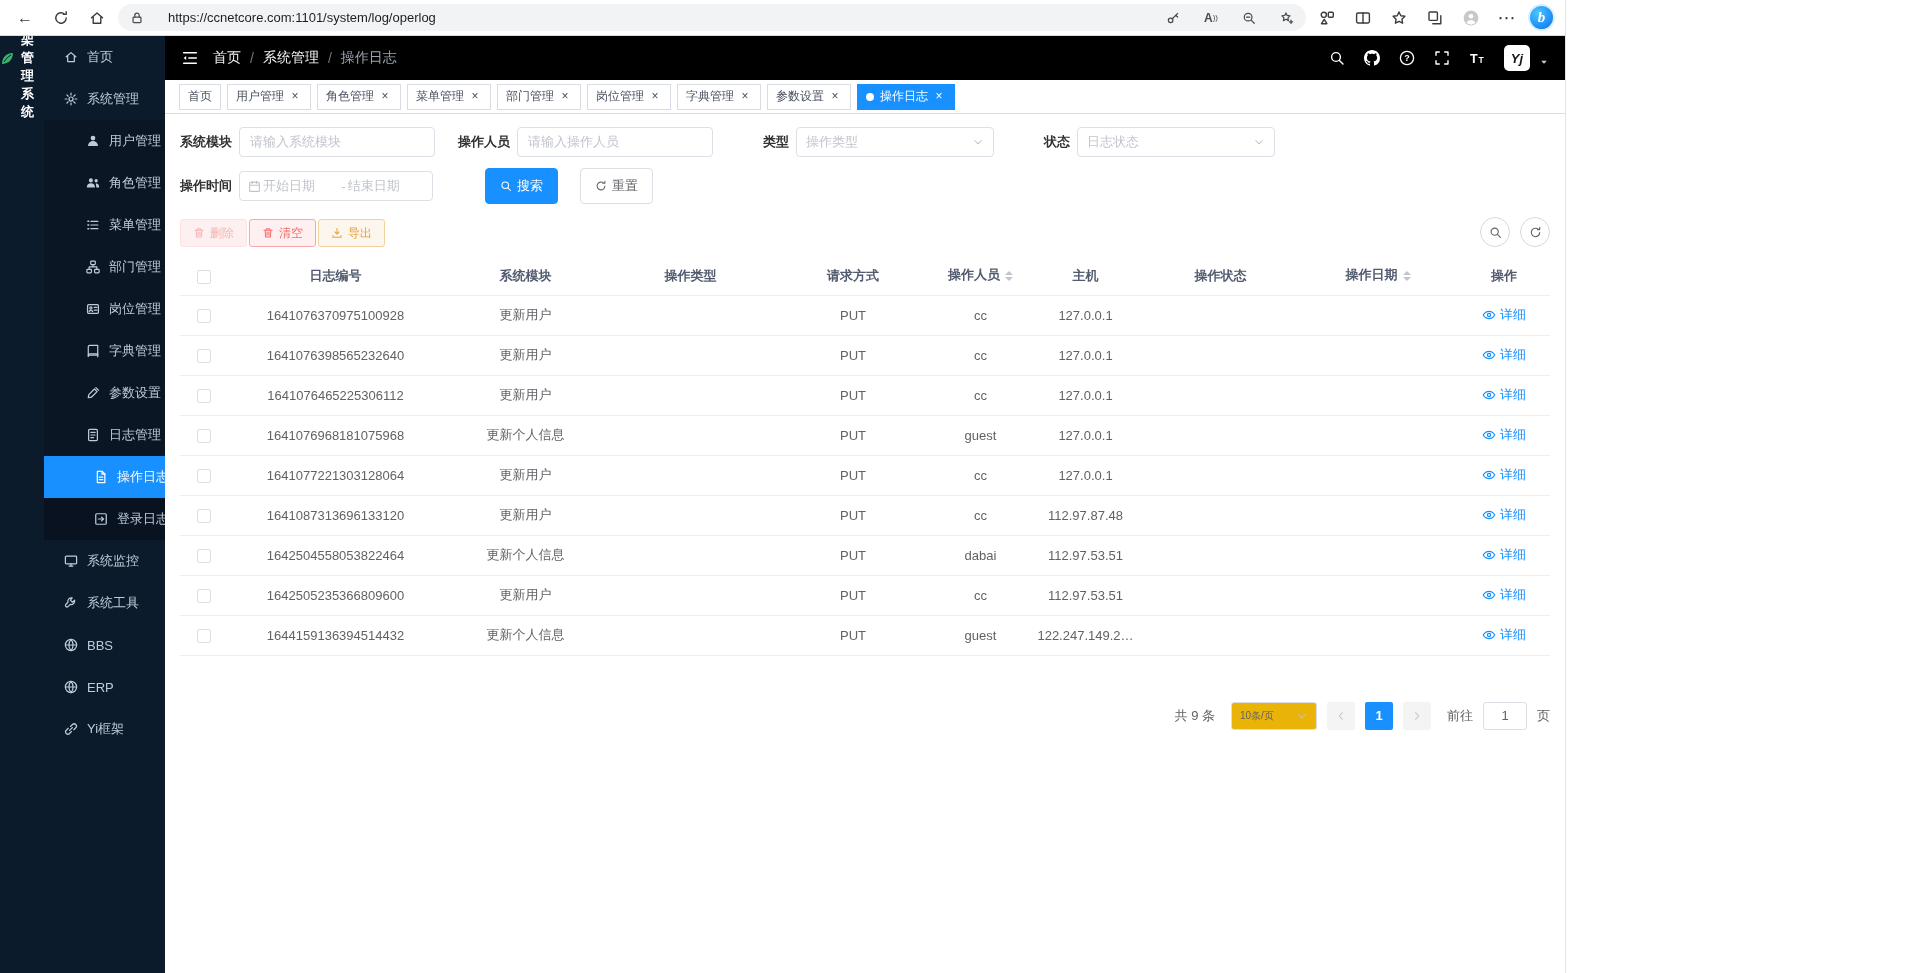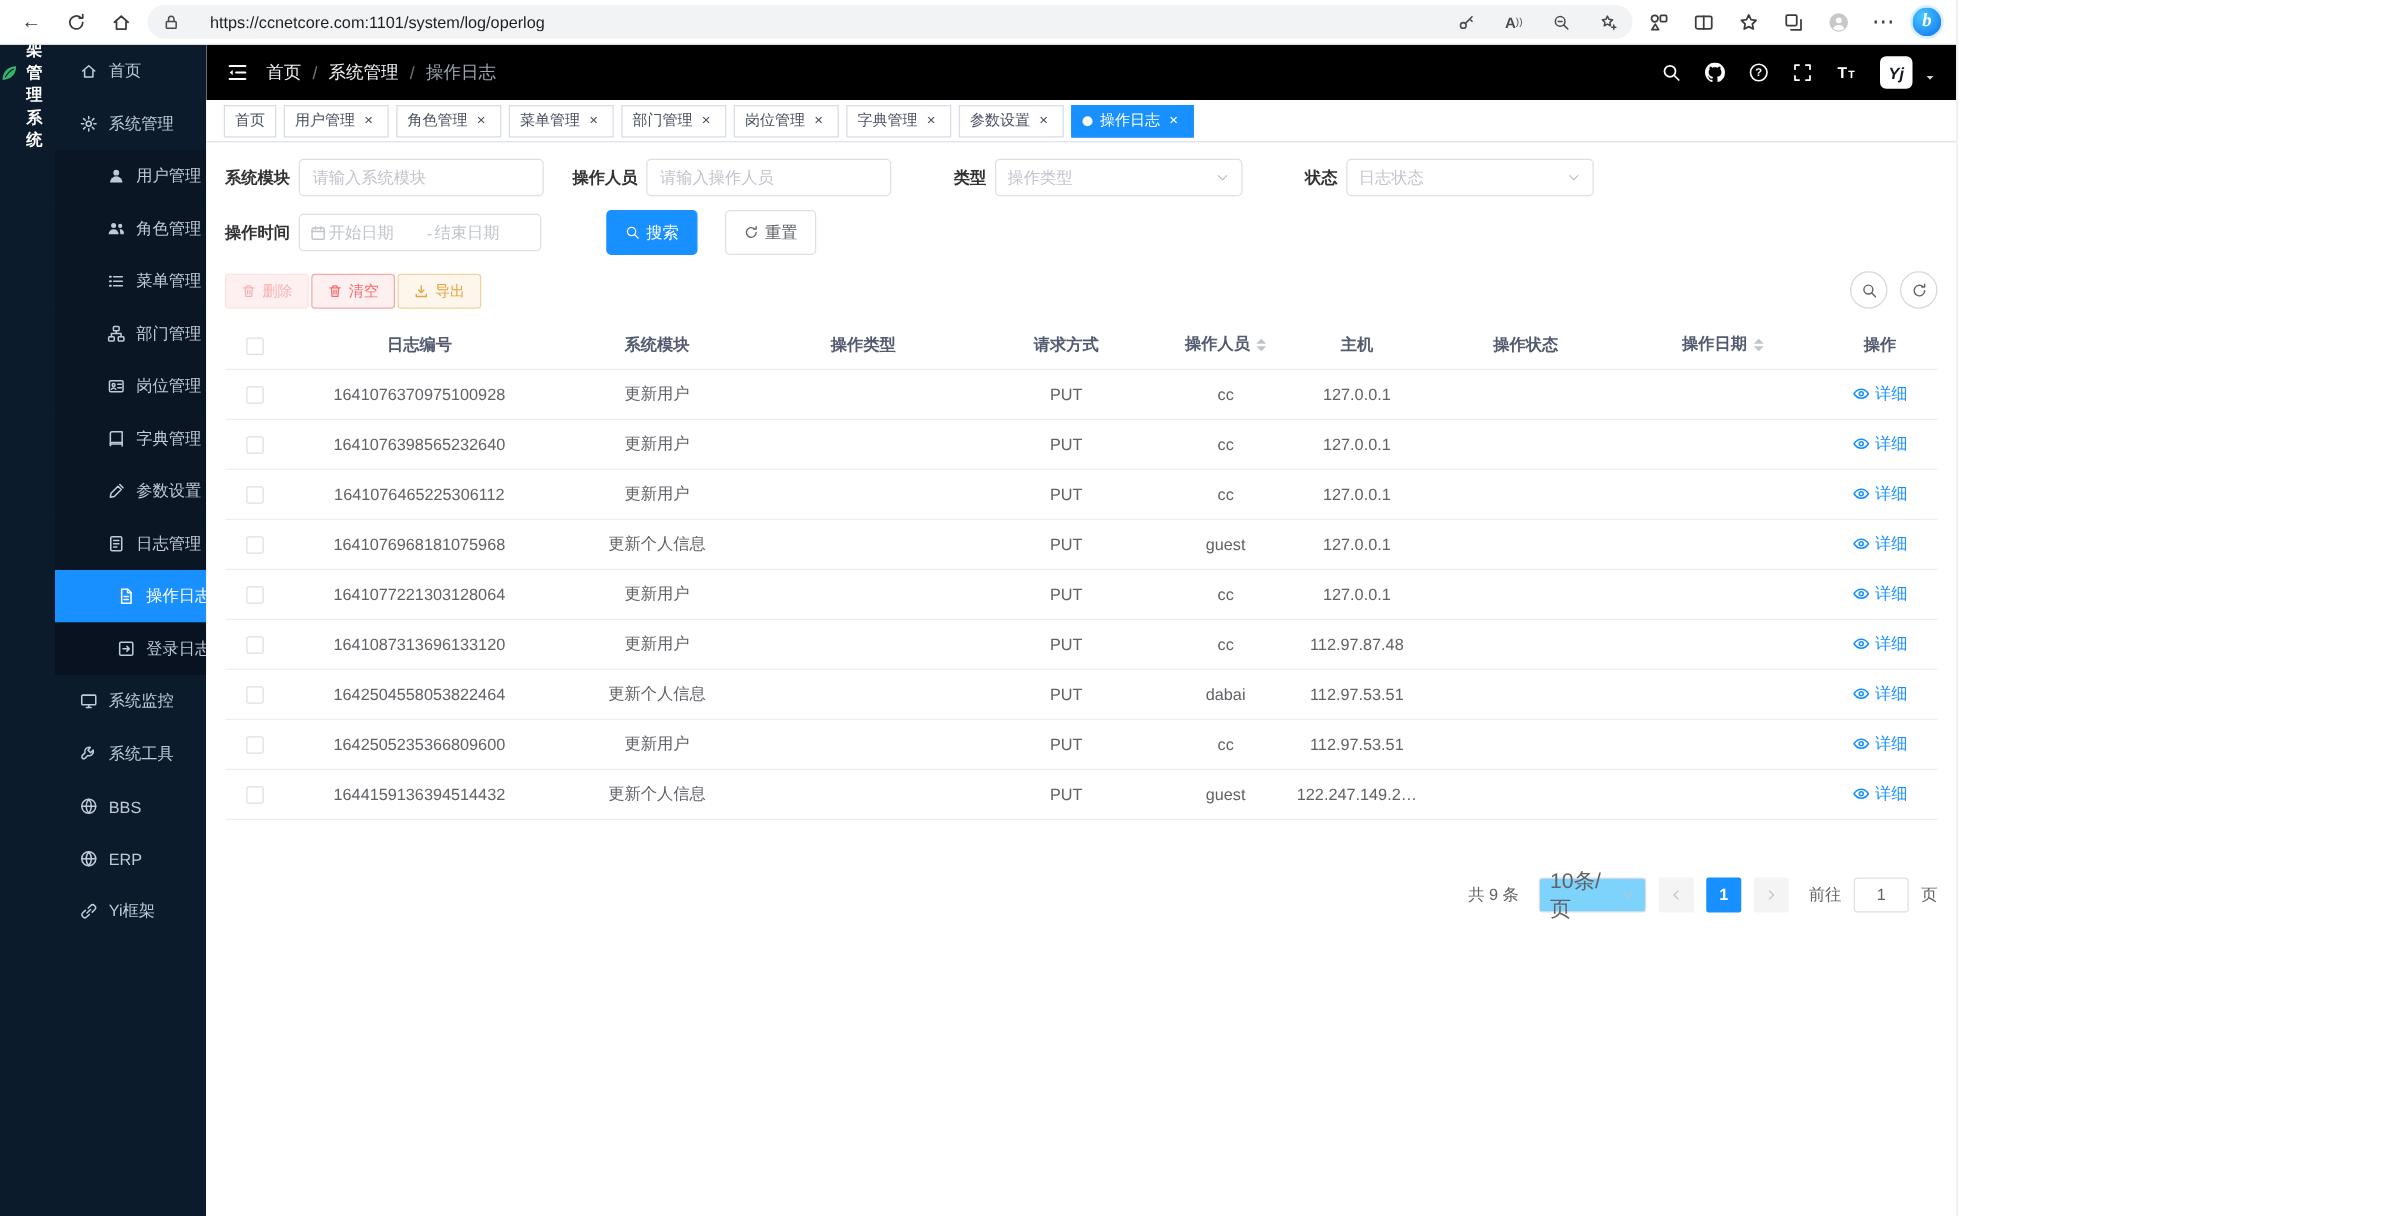--- a/index.html
+++ b/index.html
@@ -105,21 +105,21 @@
   .sort-caret i{width:0;height:0;border:4px solid transparent;display:block}
   .sort-caret .sc-up{border-bottom-color:#c0c4cc;margin-bottom:2px}
   .sort-caret .sc-down{border-top-color:#c0c4cc}
   .detail-link{color:#1890ff;display:inline-flex;align-items:center;gap:4px;cursor:pointer}
   .dl-ic{display:flex}
   .dl-ic svg{width:14px;height:14px}
 
   
   .pagination{display:flex;align-items:center;justify-content:flex-end;gap:10px;margin-top:46px;font-size:13px;color:#606266}
   .pg-total{margin-right:6px}
-  .pg-size{width:86px;height:28px;border:1px solid #dcdfe6;border-radius:3px;display:flex;align-items:center;justify-content:space-between;padding:0 8px;font-size:17px;cursor:pointer;background:#7dd3fc}
+  .pg-size{width:86px;height:28px;border:1px solid #dcdfe6;border-radius:3px;display:flex;align-items:center;justify-content:space-between;padding:0 8px;font-size:10px;cursor:pointer;background:#eab308}
   .pg-btn{min-width:28px;height:28px;background:#f4f4f5;border-radius:2px;display:flex;align-items:center;justify-content:center;color:#c0c4cc;cursor:pointer}
   .pg-btn svg{width:12px;height:12px}
   .pg-btn.page.active{background:#1890ff;color:#fff;font-weight:bold}
   .pg-goto{margin-left:6px}
   .pg-input{width:44px;height:28px;border:1px solid #dcdfe6;border-radius:3px;text-align:center;font-size:13px;color:#606266;outline:none;font-family:inherit}
 </style>
 </head>
 <body>
 
 <div class="window">

